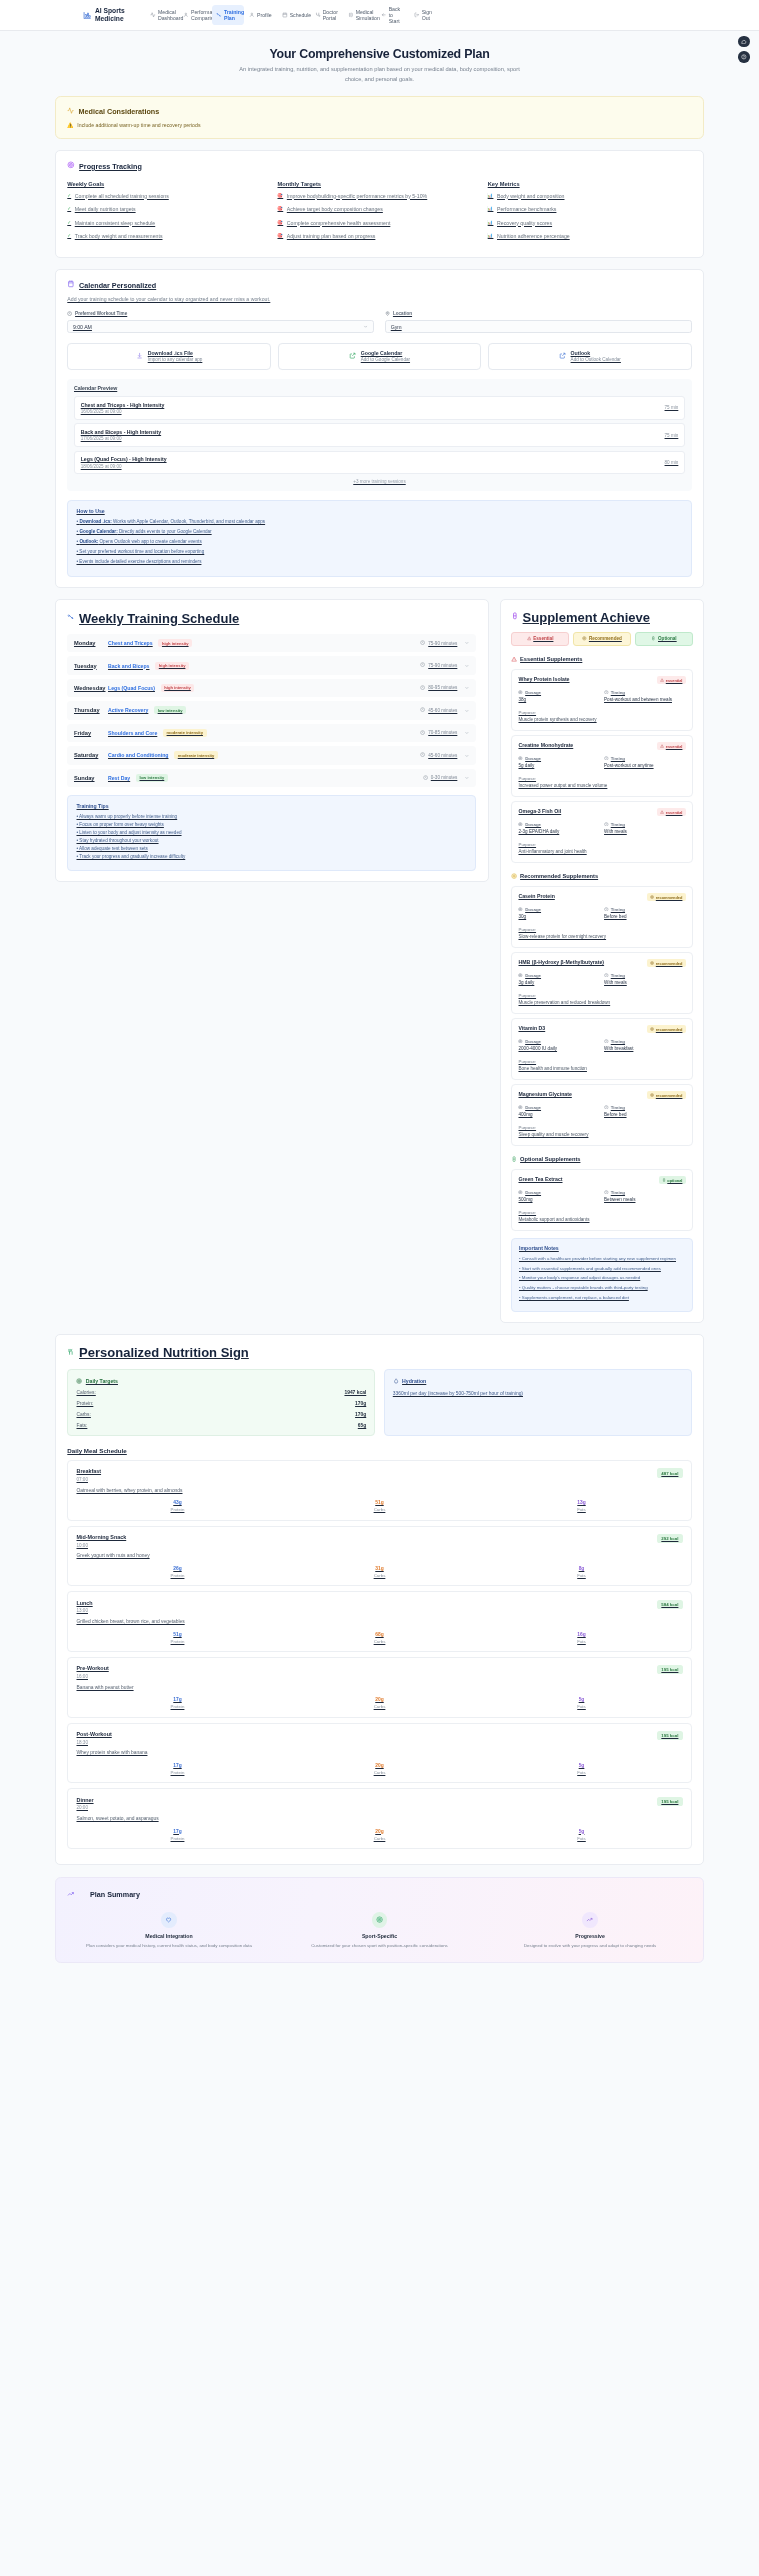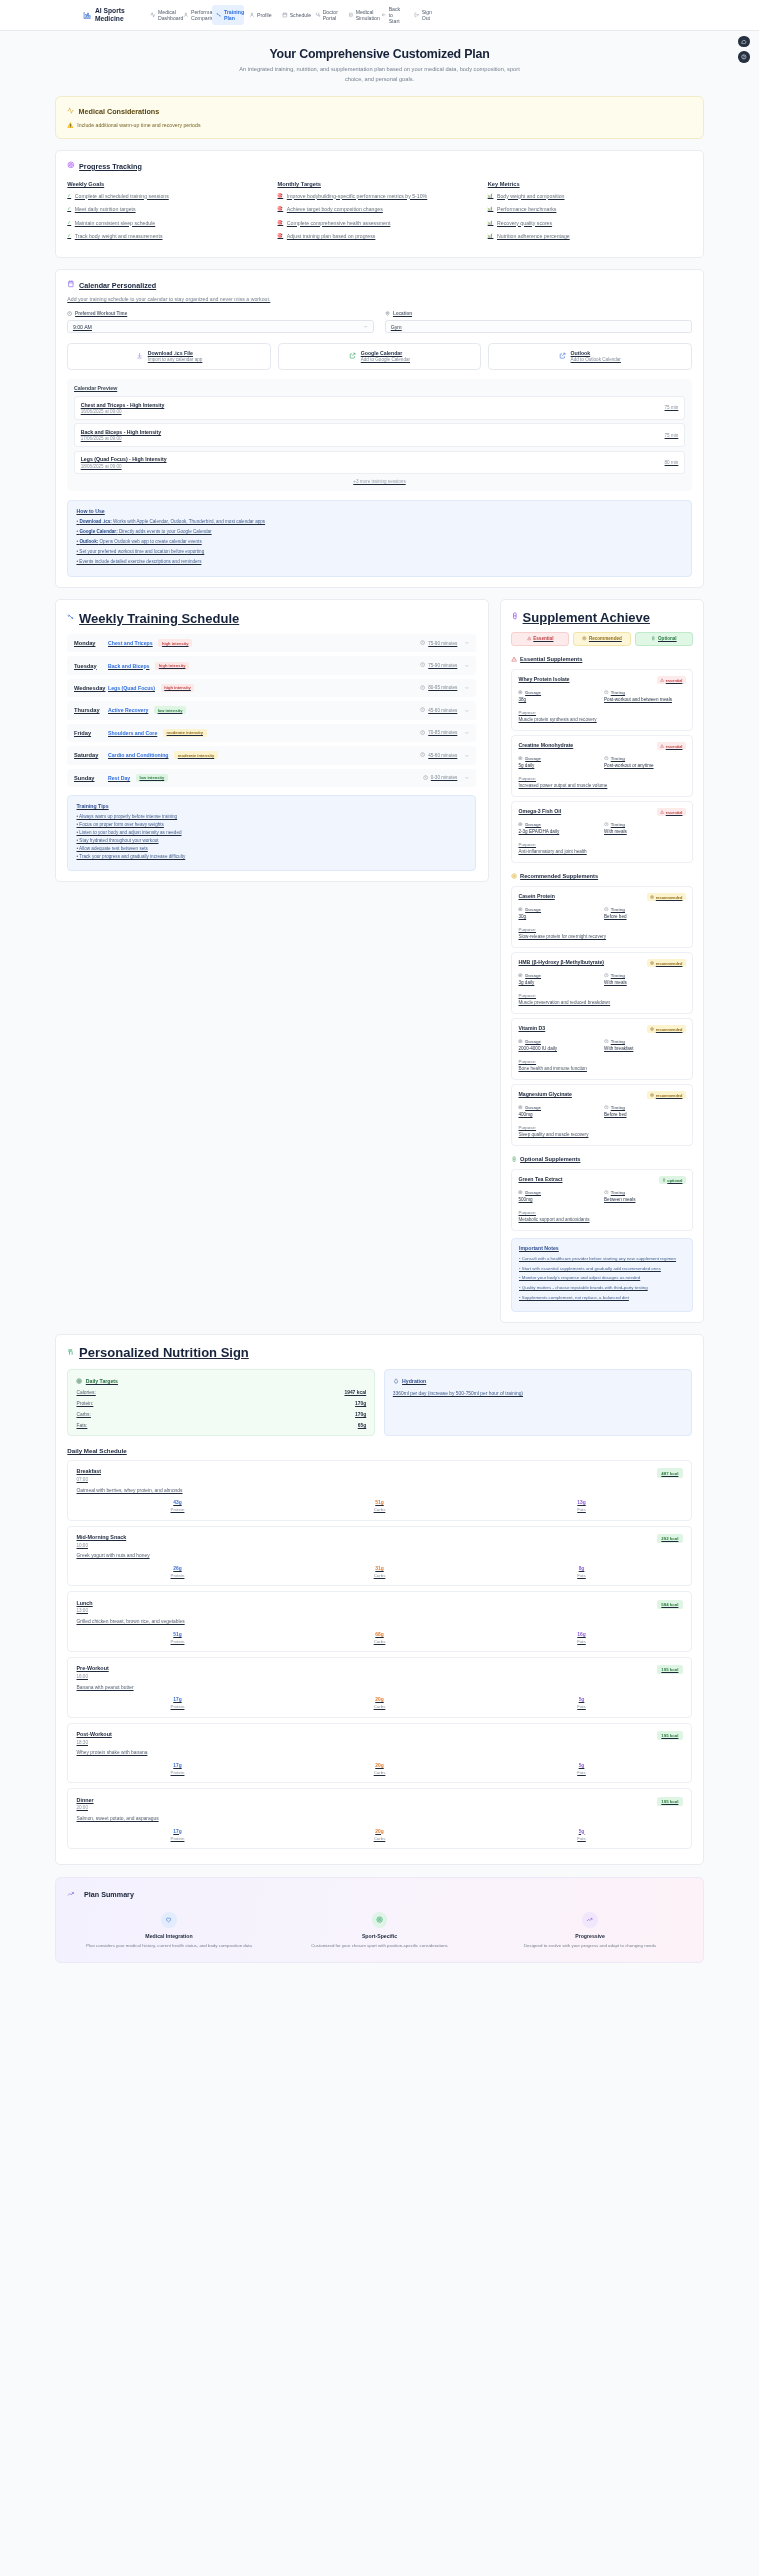--- a/index.html
+++ b/index.html
@@ -192,21 +192,21 @@
   .macro-v.p { color: #3b6fd4; }
   .macro-v.c { color: #e07a2b; }
   .macro-v.f { color: #8b5cd6; }
   .macro-l { font-size: 4.4px; color: #8a939f; margin-top: 2.1px; }
 
   
   .summary {
     background: linear-gradient(100deg, #f3f1fe 0%, #f7f3fd 40%, #fdf2f8 100%);
     border: 0.5px solid #ebe8f7; border-radius: 5.7px; padding: 12.4px 11.3px; margin: 11.3px 0 20.6px;
   }
-  .summary-title { display: flex; align-items: flex-start; gap: 9px; font-size: 7.2px; font-weight: 700; color: #17223a; }
+  .summary-title { display: flex; align-items: flex-start; gap: 15px; font-size: 7.2px; font-weight: 700; color: #17223a; }
   .summary-cols { display: grid; grid-template-columns: repeat(3, 1fr); gap: 7.2px; margin-top: 12.4px; text-align: center; }
   .sum-ico-wrap {
     width: 15.5px; height: 15.5px; border-radius: 50%; margin: 0 auto 5.2px;
     display: flex; align-items: center; justify-content: center;
   }
   .sum-ico-wrap.b { background: #e3ecfd; }
   .sum-ico-wrap.g { background: #dff3e6; }
   .sum-ico-wrap.p { background: #f0e7fd; }
   .sum-t { font-size: 5.2px; font-weight: 700; color: #1d2839; }
   .sum-d { font-size: 4.4px; color: #78828f; margin-top: 3.6px; line-height: 1.6; padding: 0 12.4px; }

